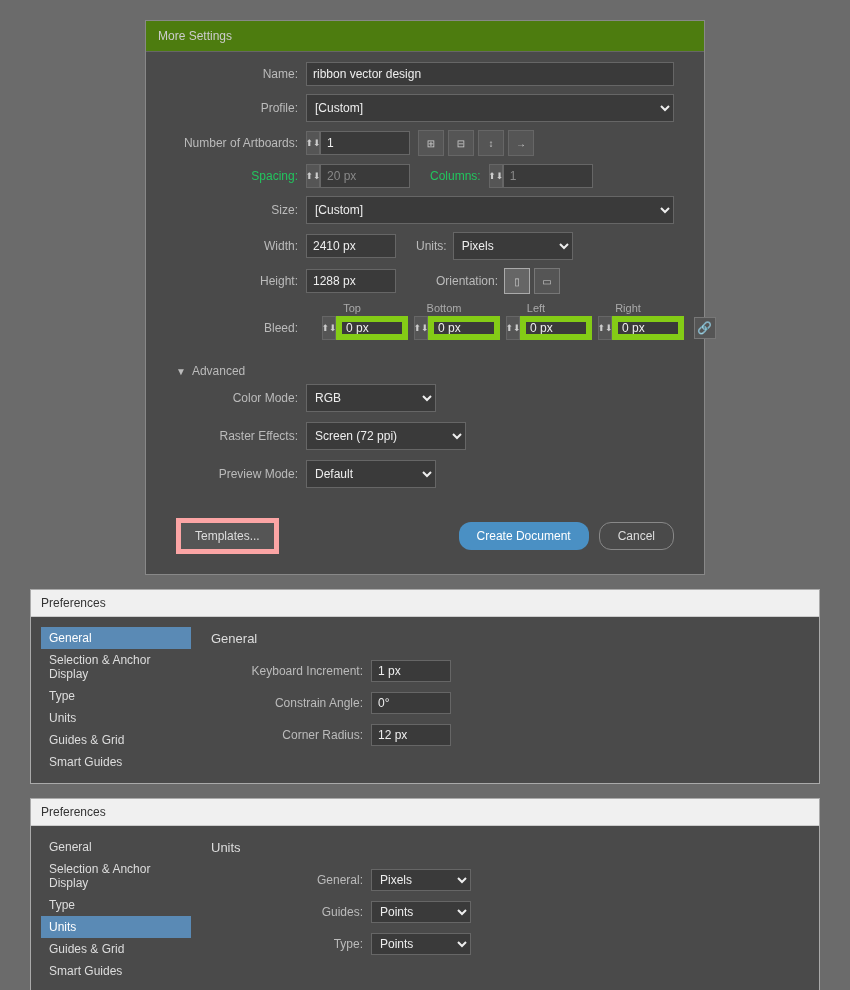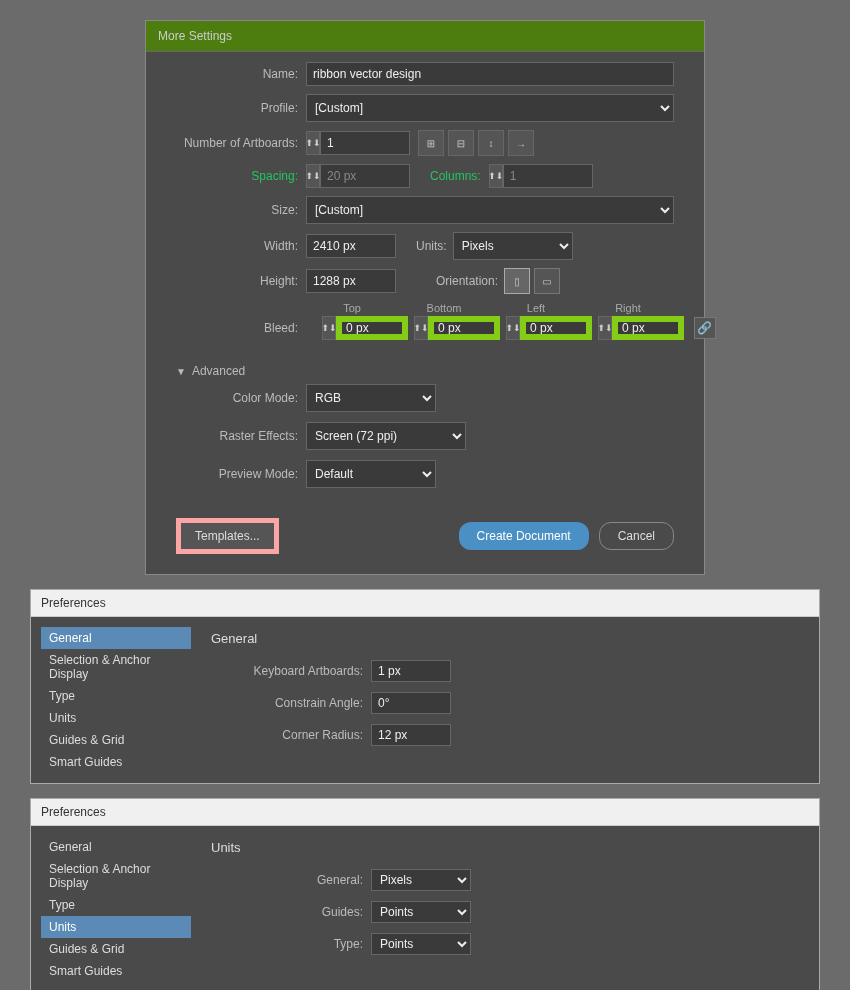--- a/index.html
+++ b/index.html
@@ -506,21 +506,21 @@
       <span class="prefs-sidebar-item active">General</span>
       <span class="prefs-sidebar-item">Selection &amp; Anchor Display</span>
       <span class="prefs-sidebar-item">Type</span>
       <span class="prefs-sidebar-item">Units</span>
       <span class="prefs-sidebar-item">Guides &amp; Grid</span>
       <span class="prefs-sidebar-item">Smart Guides</span>
     </div>
     <div class="prefs-content">
       <div class="prefs-section-title">General</div>
       <div class="prefs-field-row">
-        <span class="prefs-field-label">Keyboard Artboards:</span>
+        <span class="prefs-field-label">Keyboard Increment:</span>
         <input class="prefs-input" type="text" value="1 px" style="">
       </div>
       <div class="prefs-field-row">
         <span class="prefs-field-label">Constrain Angle:</span>
         <input class="prefs-input" type="text" value="0°" style="">
       </div>
       <div class="prefs-field-row">
         <span class="prefs-field-label">Corner Radius:</span>
         <input class="prefs-input" type="text" value="12 px" style="">
       </div>

